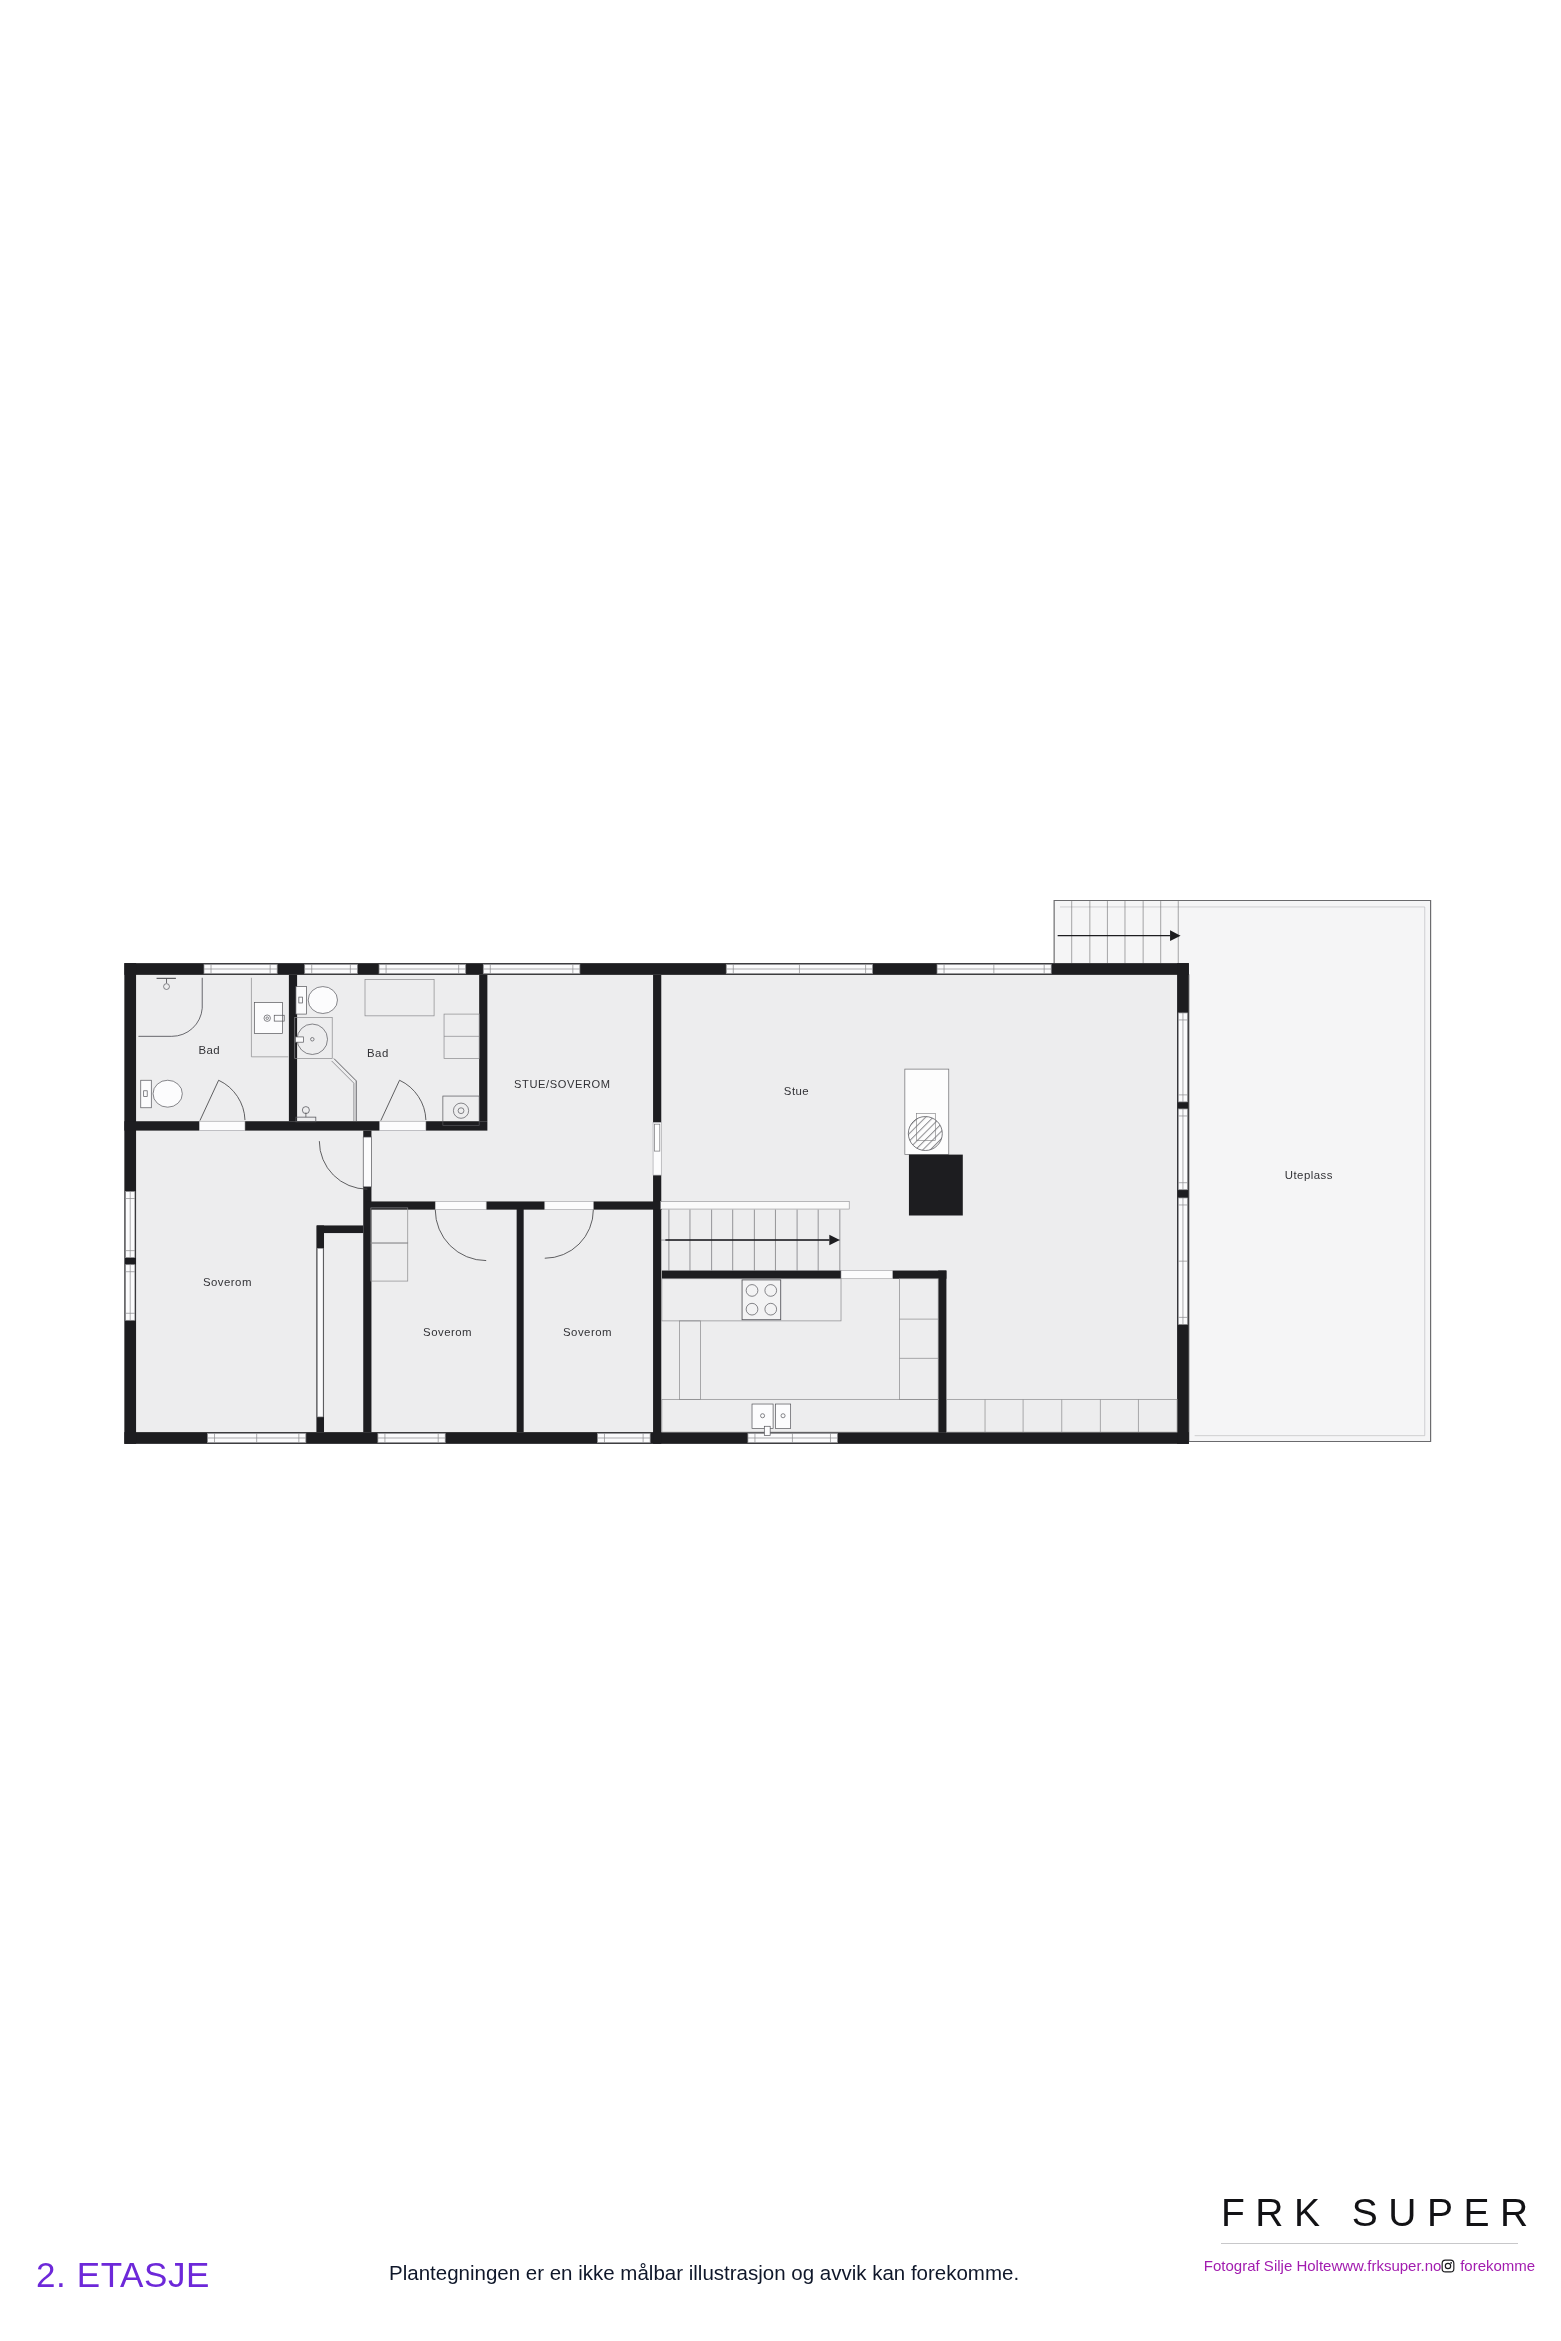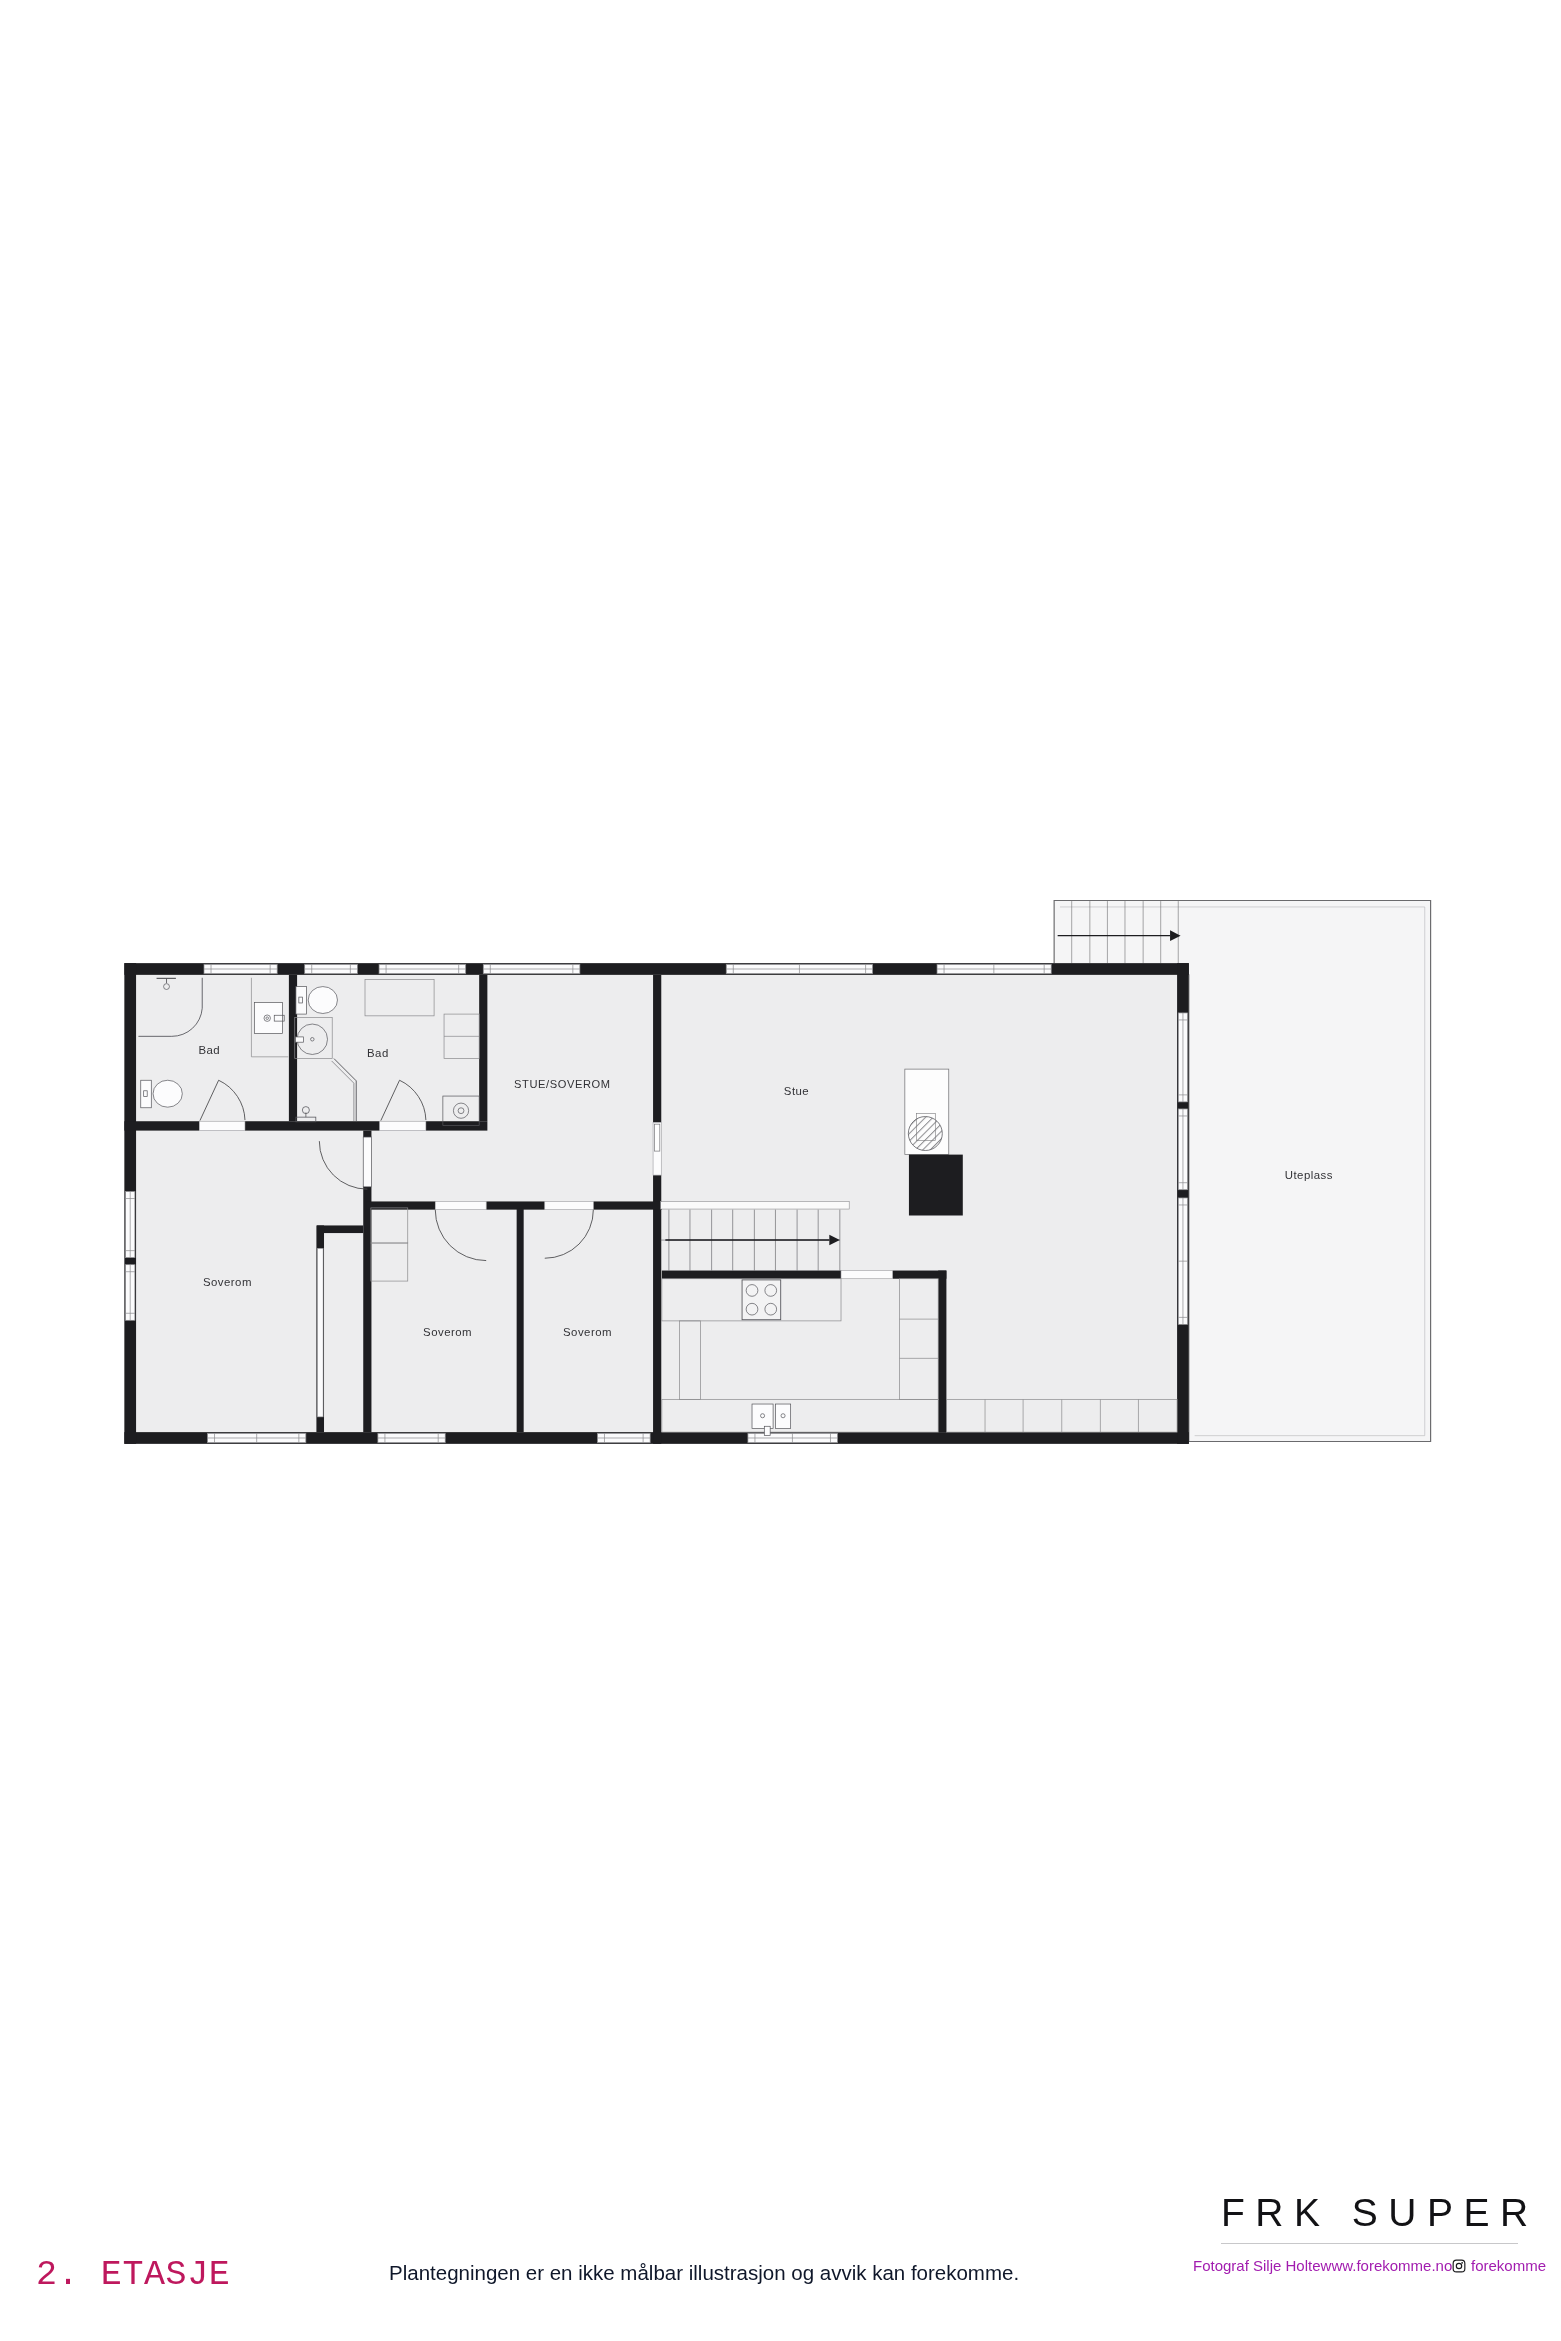--- a/index.html
+++ b/index.html
@@ -6,21 +6,21 @@
   body{
     width:1562px;height:2342px;position:relative;background:#ffffff;
     font-family:"Liberation Sans","DejaVu Sans",sans-serif;color:#1b1b1e;
     overflow:hidden;
   }
   #plan-svg{position:absolute;left:0;top:0;}
   .room-label{font-size:19.5px;letter-spacing:0.8px;fill:#323236;}
   .room-label-caps{font-size:19px;letter-spacing:1px;fill:#323236;}
   .footer-title{
     position:absolute;left:36px;top:2255px;font-size:35px;font-weight:500;
-    letter-spacing:0.6px;color:#be185d;font-family:Liberation Mono, monospace;
+    letter-spacing:0.6px;color:#6d28d9;
   }
   .footer-disclaimer{
     position:absolute;left:389px;top:2261px;font-size:20.5px;color:#0f172a;
   }
   .brand{position:absolute;left:1221px;top:2191px;width:300px;}
   .brand-logo{
     font-size:39px;font-weight:400;letter-spacing:10.5px;color:#121215;
     white-space:nowrap;
   }
   .brand-divider{margin-top:8.2px;width:297px;height:1.2px;background:#c8c8ca;}
@@ -360,21 +360,21 @@
 </svg>
 
 <div class="footer-title">2. ETASJE</div>
 <div class="footer-disclaimer">Plantegningen er en ikke målbar illustrasjon og avvik kan forekomme.</div>
 
 <div class="brand">
   <div class="brand-logo">FRK SUPER</div>
   <div class="brand-divider"></div>
   <div class="brand-row">
     <span class="brand-item">Fotograf Silje Holte</span>
-    <span class="brand-item">www.forekomme.no</span>
+    <span class="brand-item">www.frksuper.no</span>
     <span class="brand-item">
       <svg class="ig-icon" width="14" height="14" viewBox="0 0 24 24">
         <rect x="2" y="2" width="20" height="20" rx="5.5" fill="none" stroke="#1b1b1e" stroke-width="2"></rect>
         <circle cx="12" cy="12" r="4.6" fill="none" stroke="#1b1b1e" stroke-width="2"></circle>
         <circle cx="17.4" cy="6.6" r="1.5" fill="#1b1b1e"></circle>
       </svg>
       <span>forekomme</span>
     </span>
   </div>
 </div>

